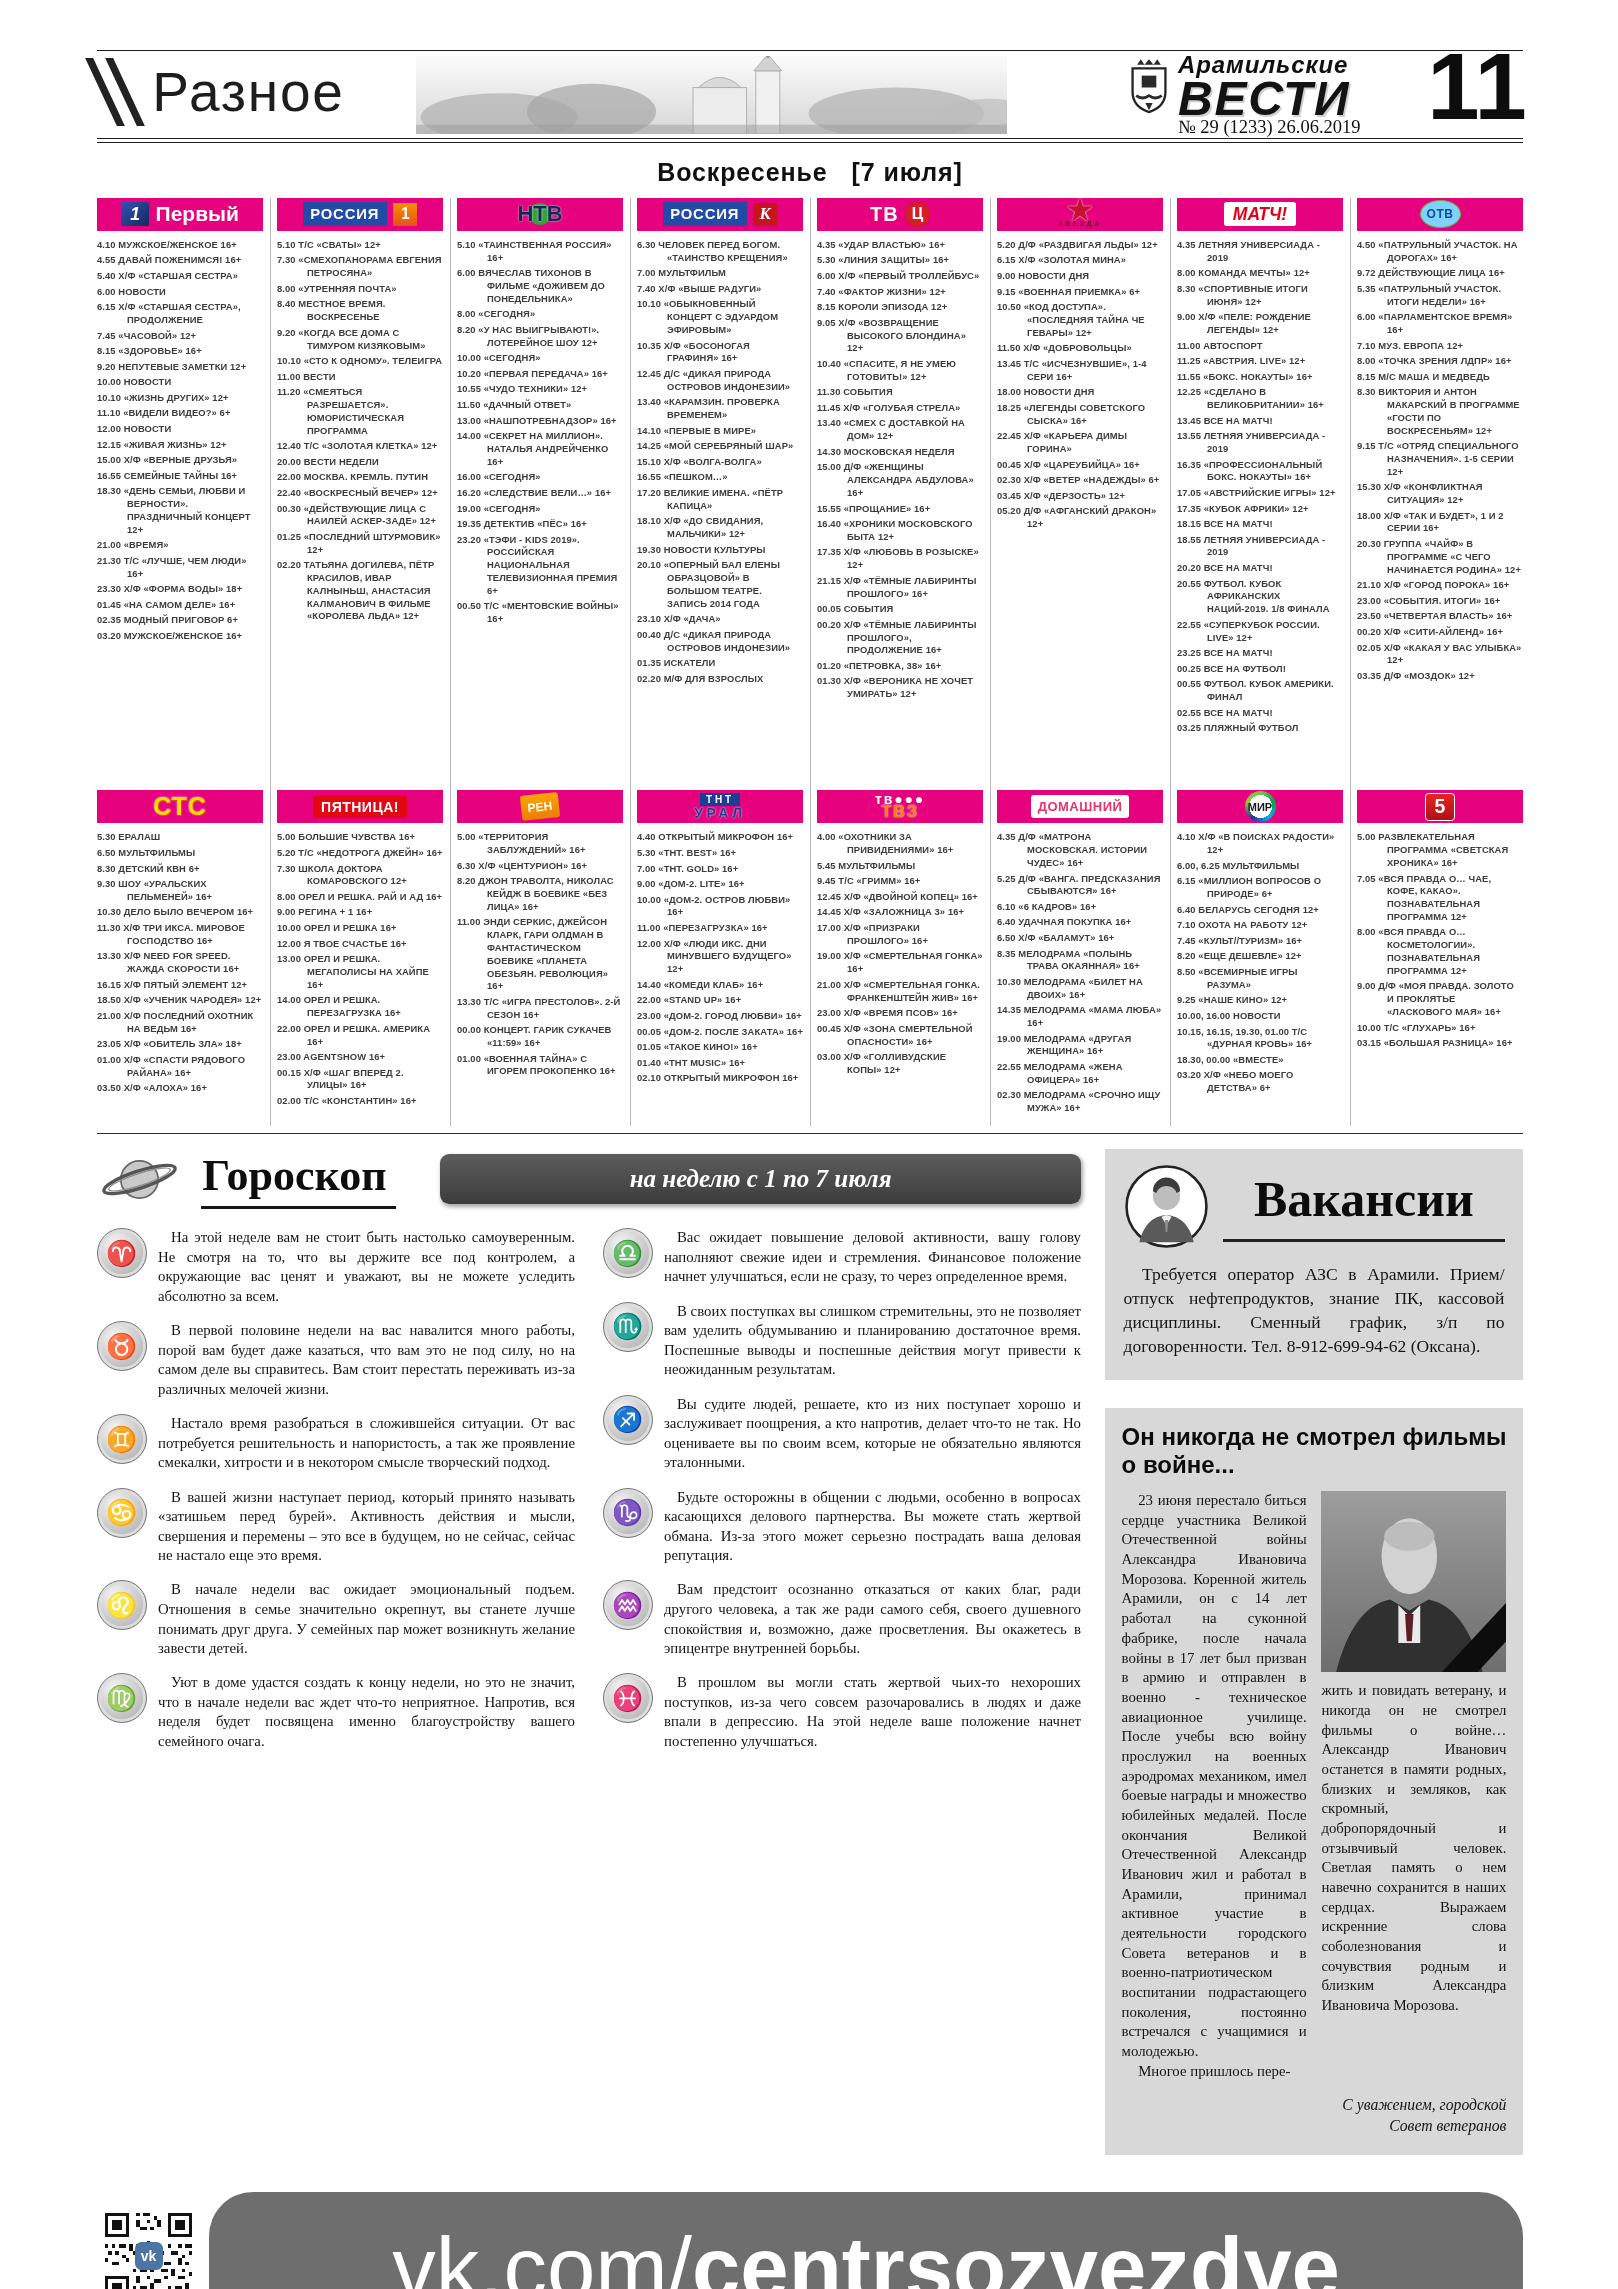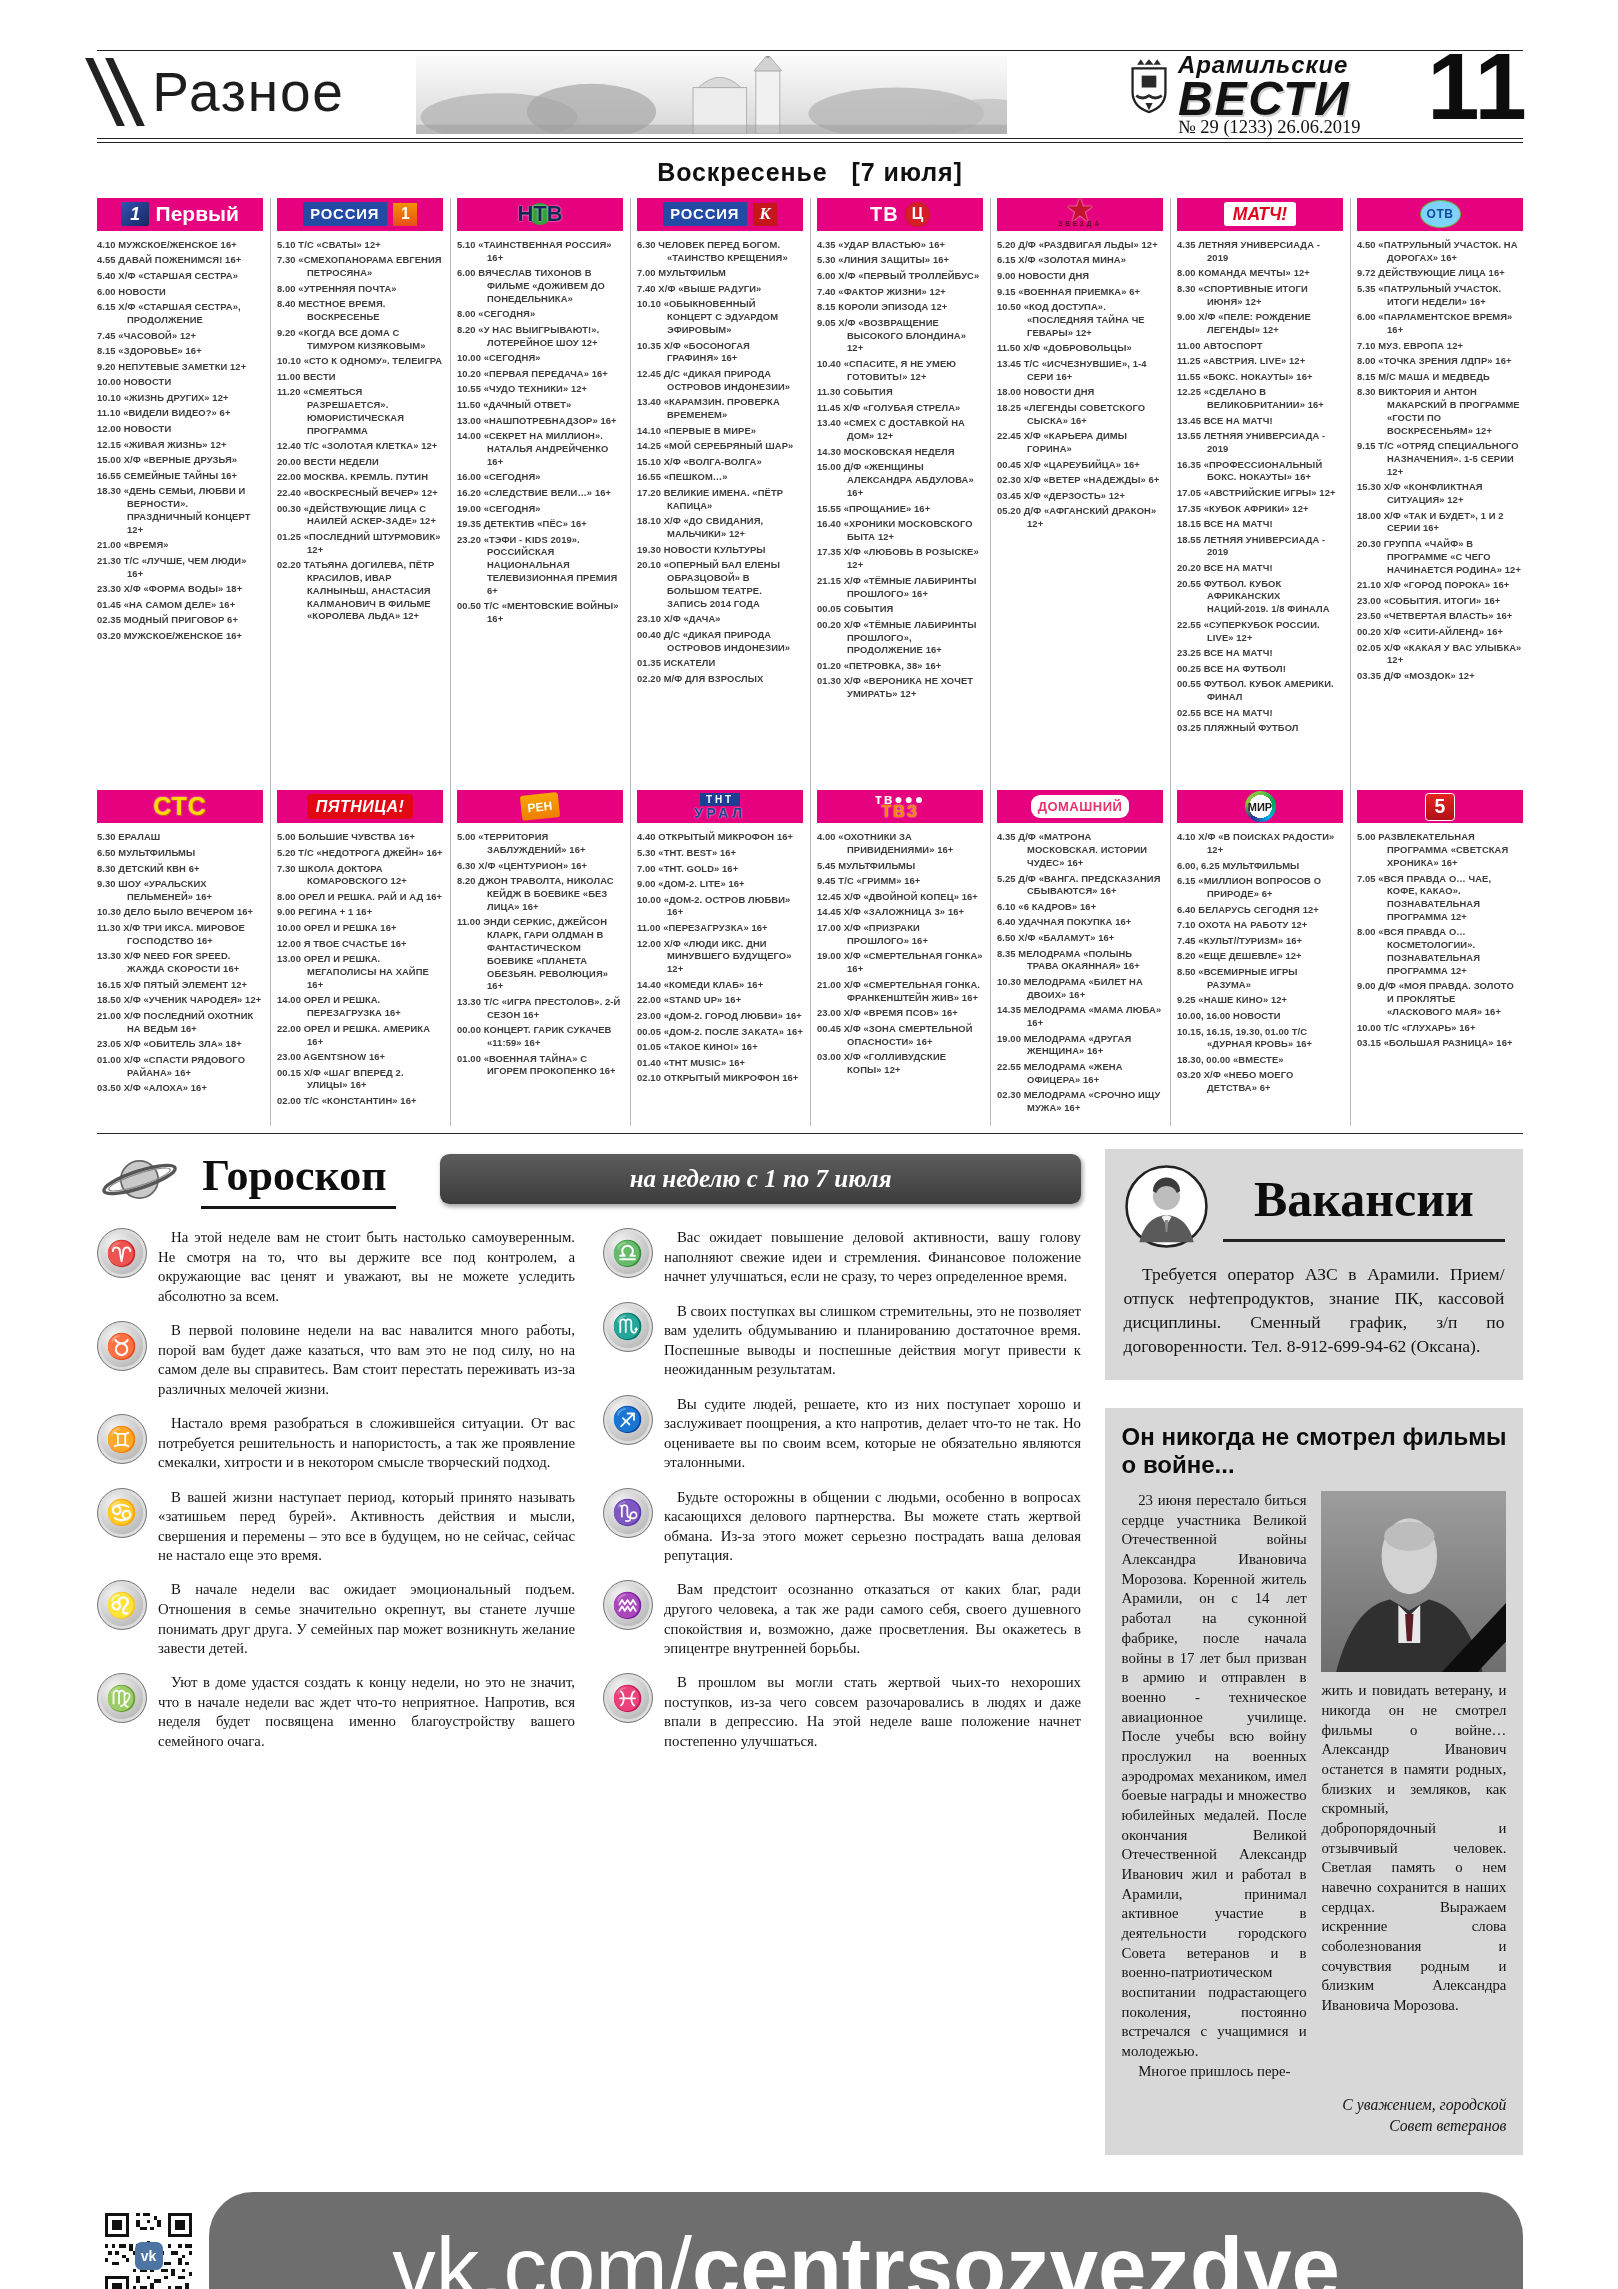--- a/index.html
+++ b/index.html
@@ -47,27 +47,27 @@
   .lp-rk{background:#c4161c;color:#fff;width:24px;height:23px;font-size:16.6px;font-family:"Liberation Serif",serif;font-style:italic;}
   .lp-ntv{position:relative;z-index:0;color:#102a53;font-size:22px;font-weight:900;padding:0 5.5px;text-shadow:0 0 1.8px #fff;}
   .lp-ntv::before{content:"";position:absolute;left:50%;top:50%;width:22px;height:22px;transform:translate(-50%,-50%);background:#35a13a;border-radius:50%;z-index:-1;}
   .lp-tvc-tv{color:#fff;font-size:20px;font-weight:900;letter-spacing:0.9px;}
   .lp-tvc-c{background:radial-gradient(circle,#d41f26 60%,#9e1117);color:#fff;width:25px;height:25px;border-radius:50%;font-size:15.7px;font-weight:900;}
   .lp-star{color:#c41230;font-size:29.5px;line-height:20px;text-shadow:0 0 1.8px #fff;}
   .lp-star-label{color:#5e0f1d;font-size:6.5px;letter-spacing:2.8px;line-height:8.3px;}
   .lp-match{background:#fff;color:#e3001b;font-style:italic;font-weight:900;font-size:17.5px;padding:1.8px 9.2px;border-radius:2.8px;}
   .lp-otv{background:#7dd3fc;color:#16499c;border:1.8px solid #6fb043;border-radius:50%;width:39px;height:26px;font-size:12px;letter-spacing:0.5px;}
   .lp-sts{color:#ffd900;font-size:25px;font-weight:900;text-shadow:0.9px 0.9px 0 #c75b00,0 0 1.8px #fff;letter-spacing:0.9px;}
-  .lp-pyat{background:#e30613;color:#fff;font-weight:900;font-style:italic;font-size:16px;padding:3.7px 8.3px;border-radius:3.7px;letter-spacing:0.5px;}
+  .lp-pyat{background:#e30613;color:#fff;font-weight:900;font-size:14px;padding:3.7px 8.3px;border-radius:3.7px;letter-spacing:0.5px;}
   .lp-ren{background:linear-gradient(180deg,#f7a600,#ef7d00);color:#fff;font-size:12px;padding:5.5px 6.5px;transform:rotate(-6deg);border-radius:2.8px;}
   .lp-tnt{background:#1c3f94;color:#fff;font-size:10px;padding:0.9px 6.5px;letter-spacing:2.8px;line-height:12px;}
   .lp-ural{color:#1c3f94;font-size:14px;font-weight:900;letter-spacing:3.7px;line-height:14px;text-shadow:0 0 1.8px #fff;}
   .lp-tv3-top{color:#fff;font-size:14px;line-height:10px;letter-spacing:1.8px;}
   .lp-tv3-main{color:#f08300;font-size:16.6px;font-weight:900;line-height:15.7px;letter-spacing:1.8px;text-shadow:0 0 1.8px #fff;}
-  .lp-dom{background:#fff;color:#e6336b;font-size:13px;font-weight:900;padding:3.7px 6.5px;letter-spacing:0.5px;border-radius:9px;}
+  .lp-dom{background:#fff;color:#e6336b;font-size:13px;font-weight:900;padding:3.7px 6.5px;letter-spacing:0.5px;border-radius:3px;}
   .lp-mir{width:31px;height:31px;border-radius:50%;background:radial-gradient(circle,#ffffff 0 52%,transparent 53%),conic-gradient(#7dc242,#00a651,#00aeef,#2e3192,#8dc63f,#7dc242);color:#1a1a1a;font-size:11px;font-weight:900;}
   .lp-5{background:linear-gradient(180deg,#e52421,#b01116);color:#fff;width:28px;height:26px;font-size:19.4px;border-radius:3.7px;border:1.8px solid #fff;}
 
   
   .lower{display:flex;gap:24px;}
   .h-zone{flex:1;min-width:0;}
   .h-head{display:flex;align-items:center;gap:18.5px;margin-bottom:18.5px;}
   .h-title{font:700 44px "Liberation Serif",serif;color:#0e0e0e;border-bottom:3.7px solid #151515;padding:0 9.2px 5.5px 1.8px;}
   .h-banner{flex:1;margin-left:26px;background:linear-gradient(180deg,#5d5d5d,#3c3c3c);color:#fff;border-radius:9.2px;padding:11px 22px;font:italic 700 25px "Liberation Serif",serif;text-align:center;box-shadow:1.8px 2.8px 4.6px rgba(0,0,0,.35);}
   .h-cols{display:flex;gap:28px;}

